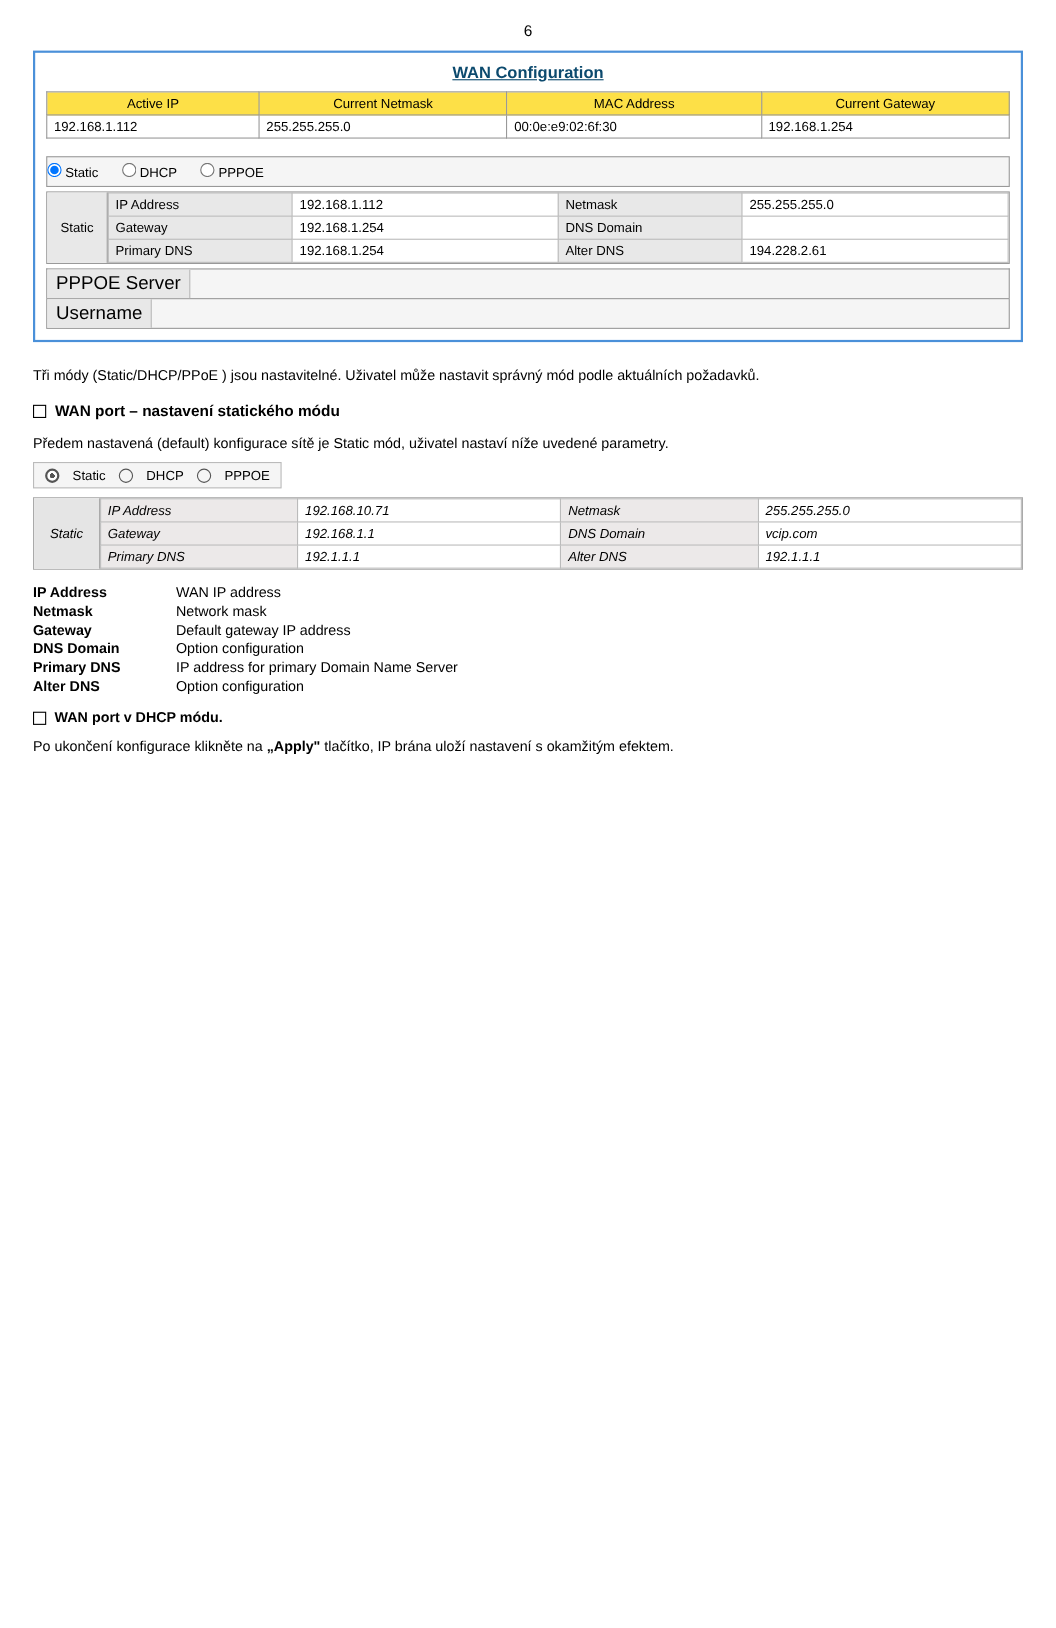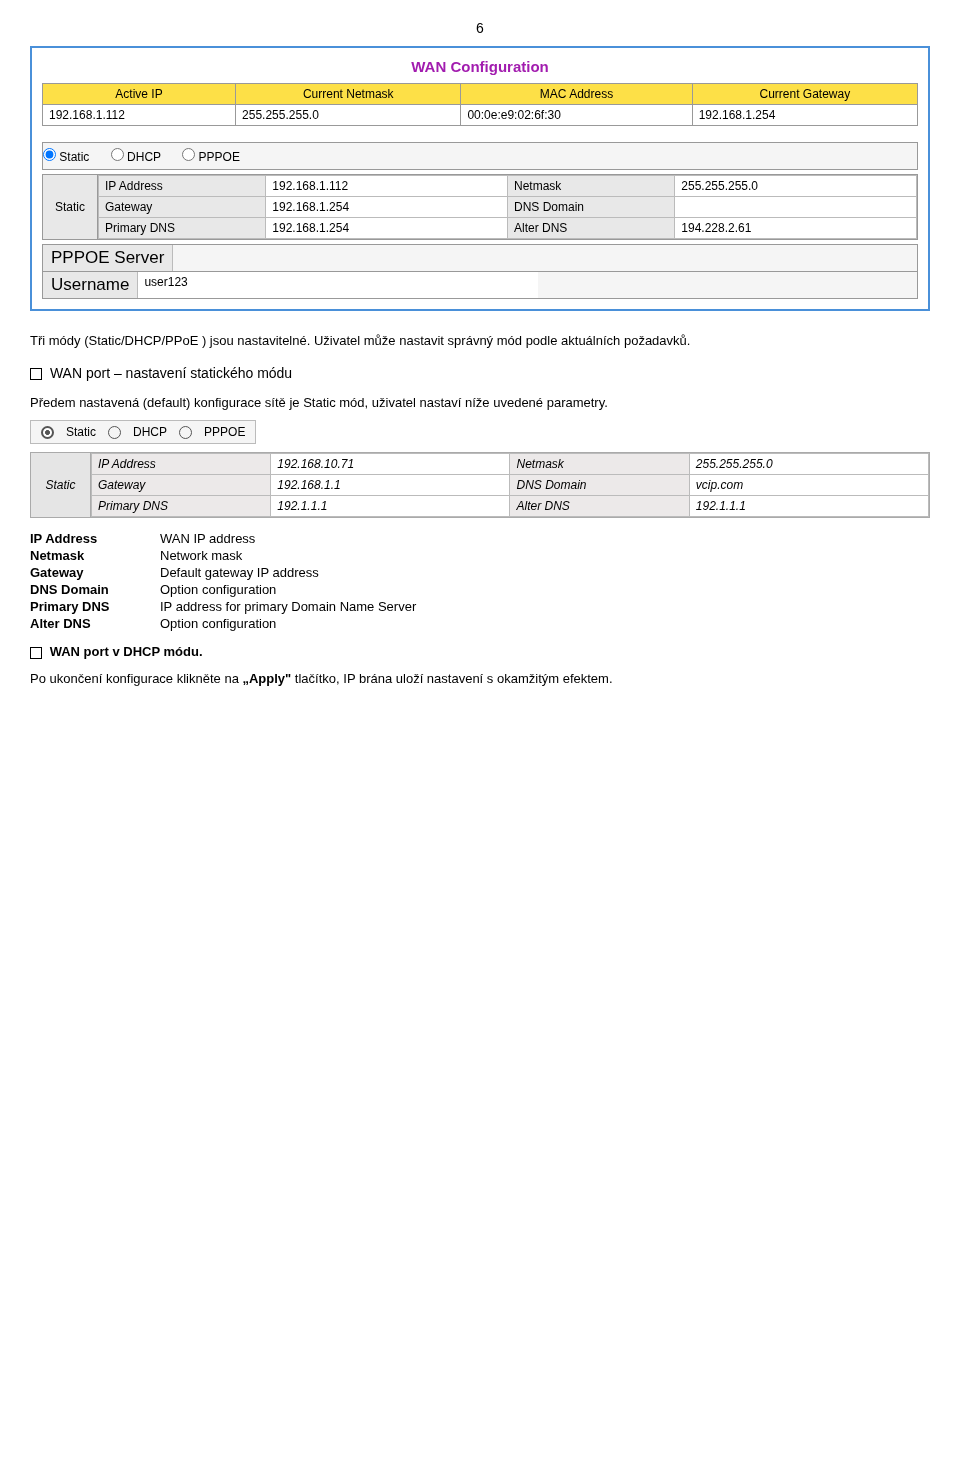--- a/index.html
+++ b/index.html
@@ -17,23 +17,24 @@
       margin-bottom: 10px;
     }
     .wan-config-box {
       border: 2px solid #4a90d9;
       padding: 10px;
       margin-bottom: 20px;
     }
     .wan-config-title {
       text-align: center;
       font-weight: bold;
-      color: #a21caf;
+      color: #0c4a6e;
       font-size: 15px;
       margin-bottom: 8px;
+      text-decoration: underline;
     }
     table.info-table {
       width: 100%;
       border-collapse: collapse;
       font-size: 12px;
     }
     table.info-table td, table.info-table th {
       border: 1px solid #999;
       padding: 3px 6px;
     }
@@ -137,21 +138,21 @@
       flex: 1;
       border: none;
       max-width: 400px;
     }
     .body-text {
       margin: 12px 0 8px 0;
       font-size: 13px;
       line-height: 1.5;
     }
     .section-heading {
-      font-weight: normal;
+      font-weight: bold;
       font-size: 14px;
       margin: 14px 0 6px 0;
     }
     .section-heading .square-icon {
       display: inline-block;
       width: 12px;
       height: 12px;
       border: 1px solid #000;
       margin-right: 4px;
       vertical-align: middle;
@@ -307,21 +308,20 @@
         </table>
     </div>
   </div>
 
   <div class="pppoe-section">
     <div class="pppoe-row">
       <span class="pppoe-row-label">PPPOE Server</span>
     </div>
     <div class="pppoe-row">
       <span class="pppoe-row-label">Username</span>
-      <span class="pppoe-row-value">user123</span>
     </div>
   </div>
 </div>
 
 <p class="body-text">Tři módy (Static/DHCP/PPoE ) jsou nastavitelné. Uživatel může nastavit správný mód podle aktuálních požadavků.</p>
 
 <div class="section-heading">
   <span class="square-icon"></span>
   <span>WAN port – nastavení statického módu</span>
 </div>

